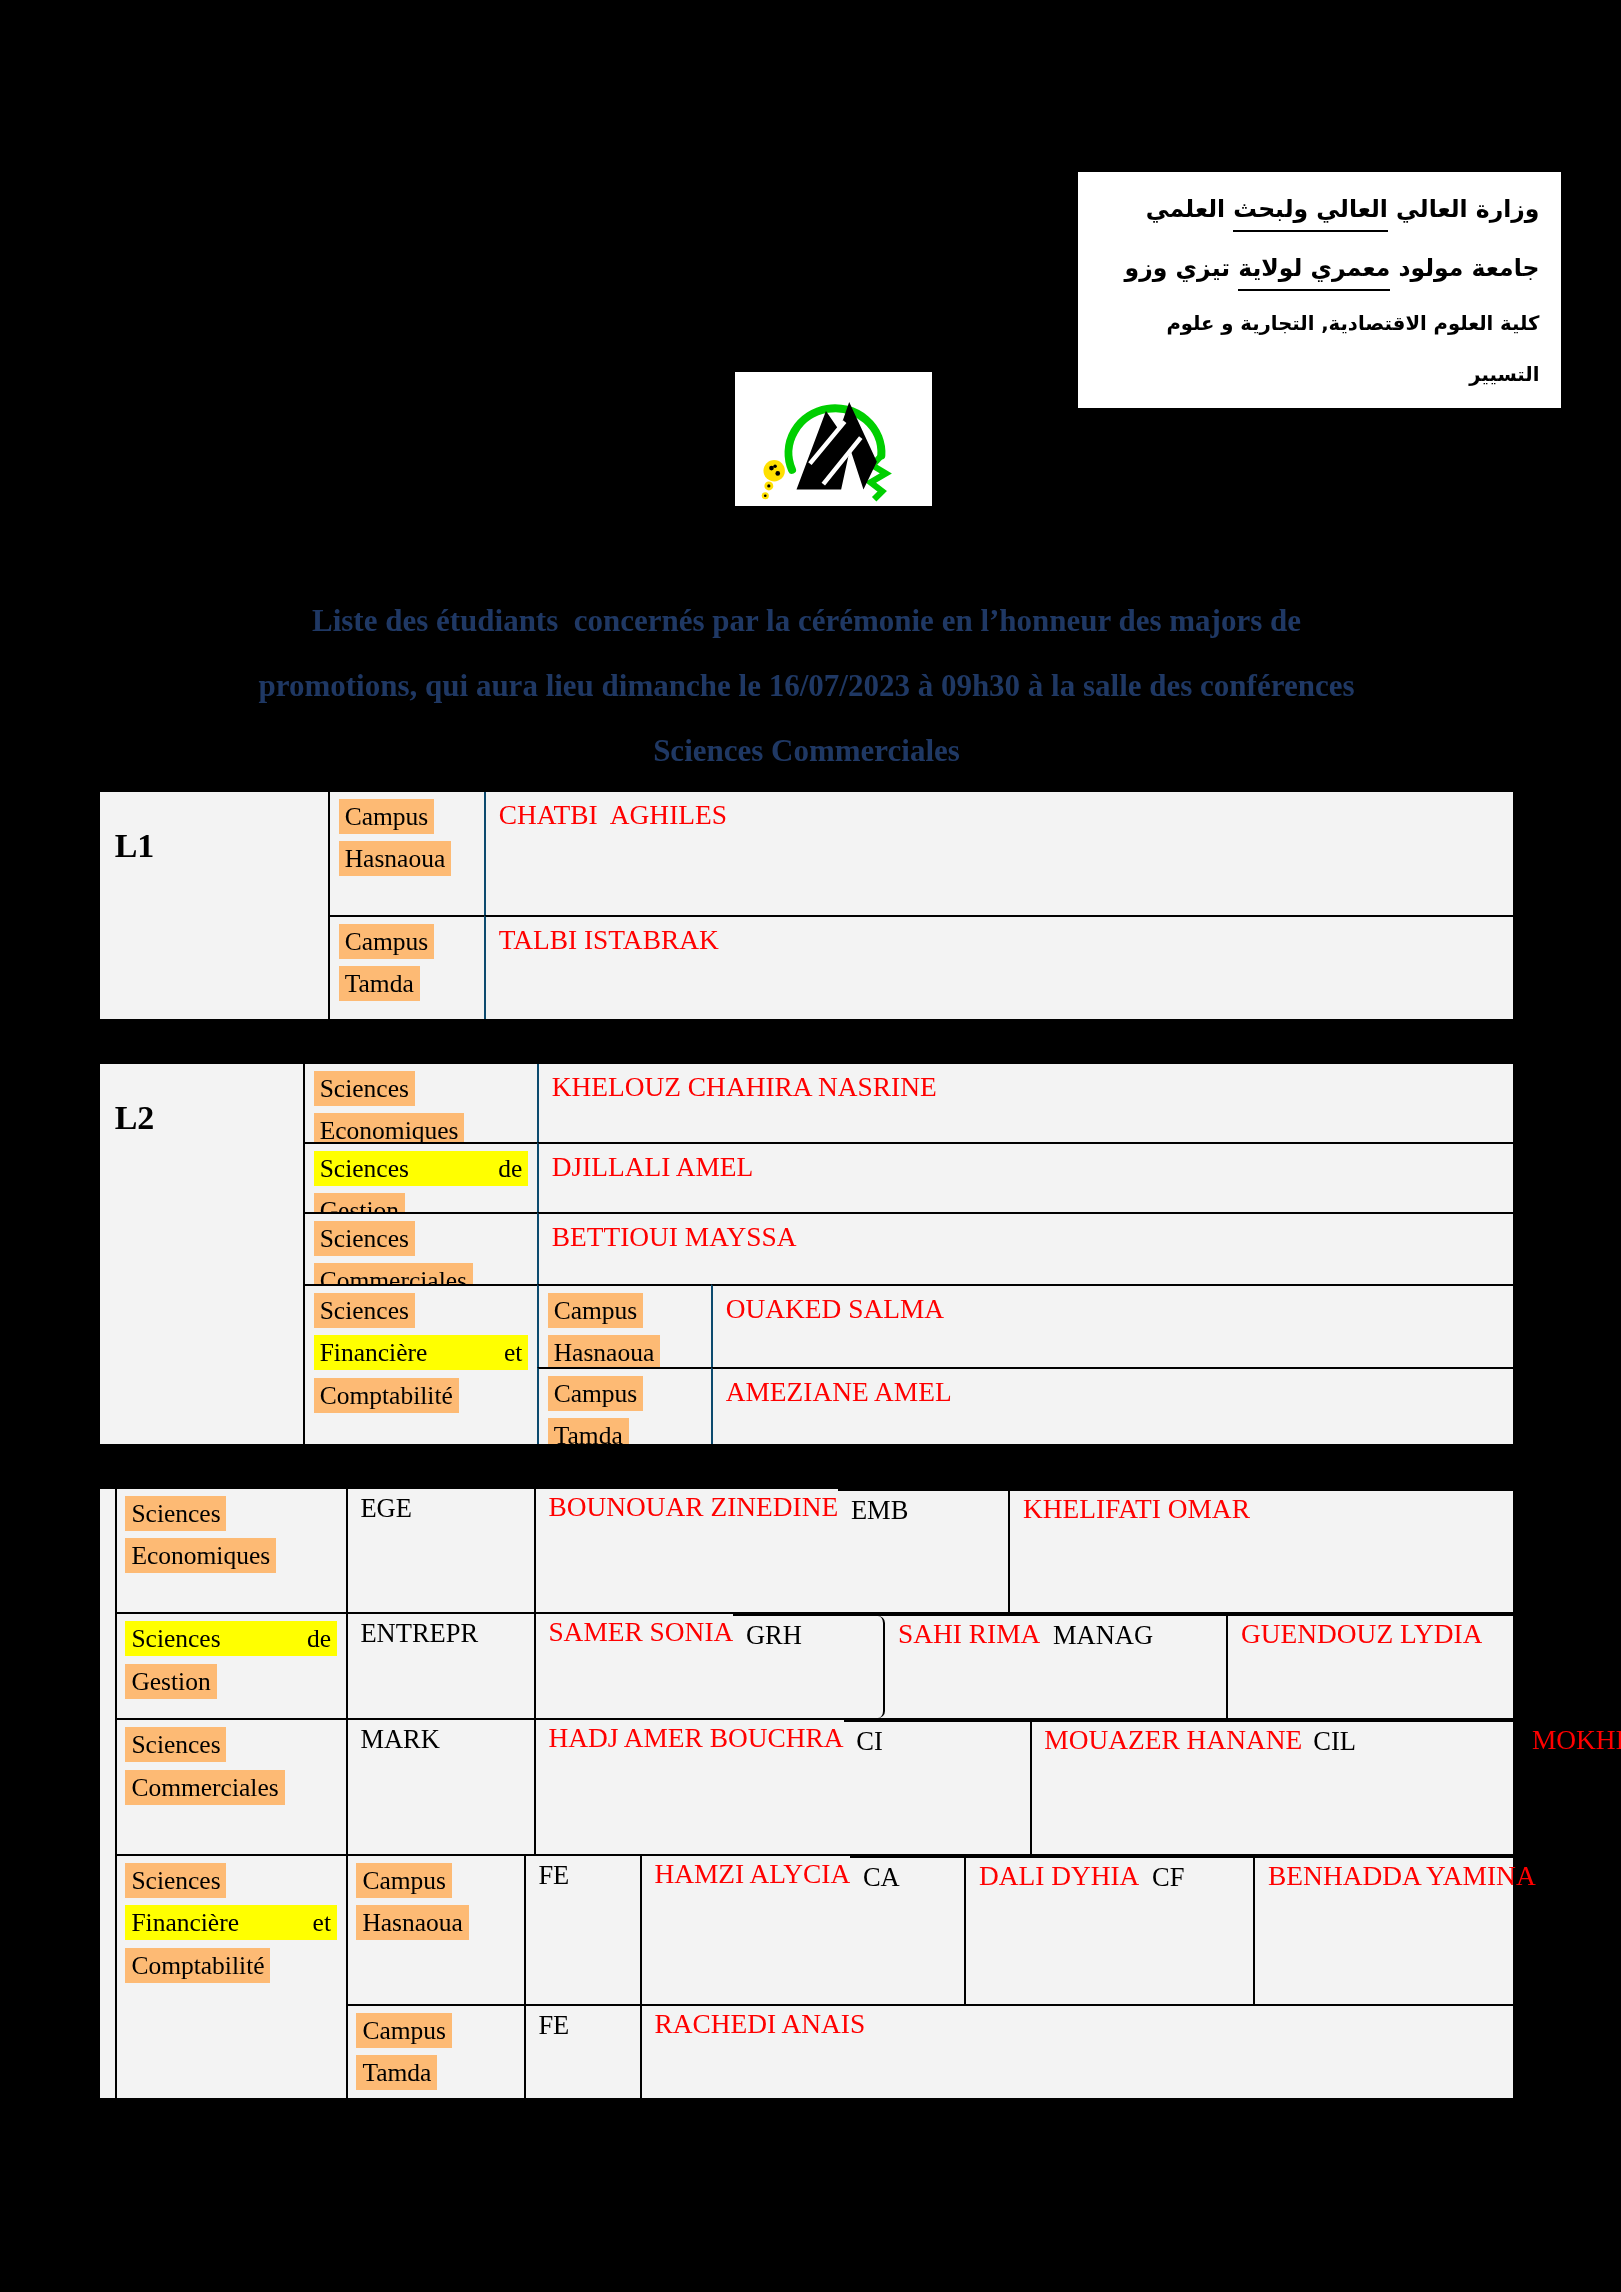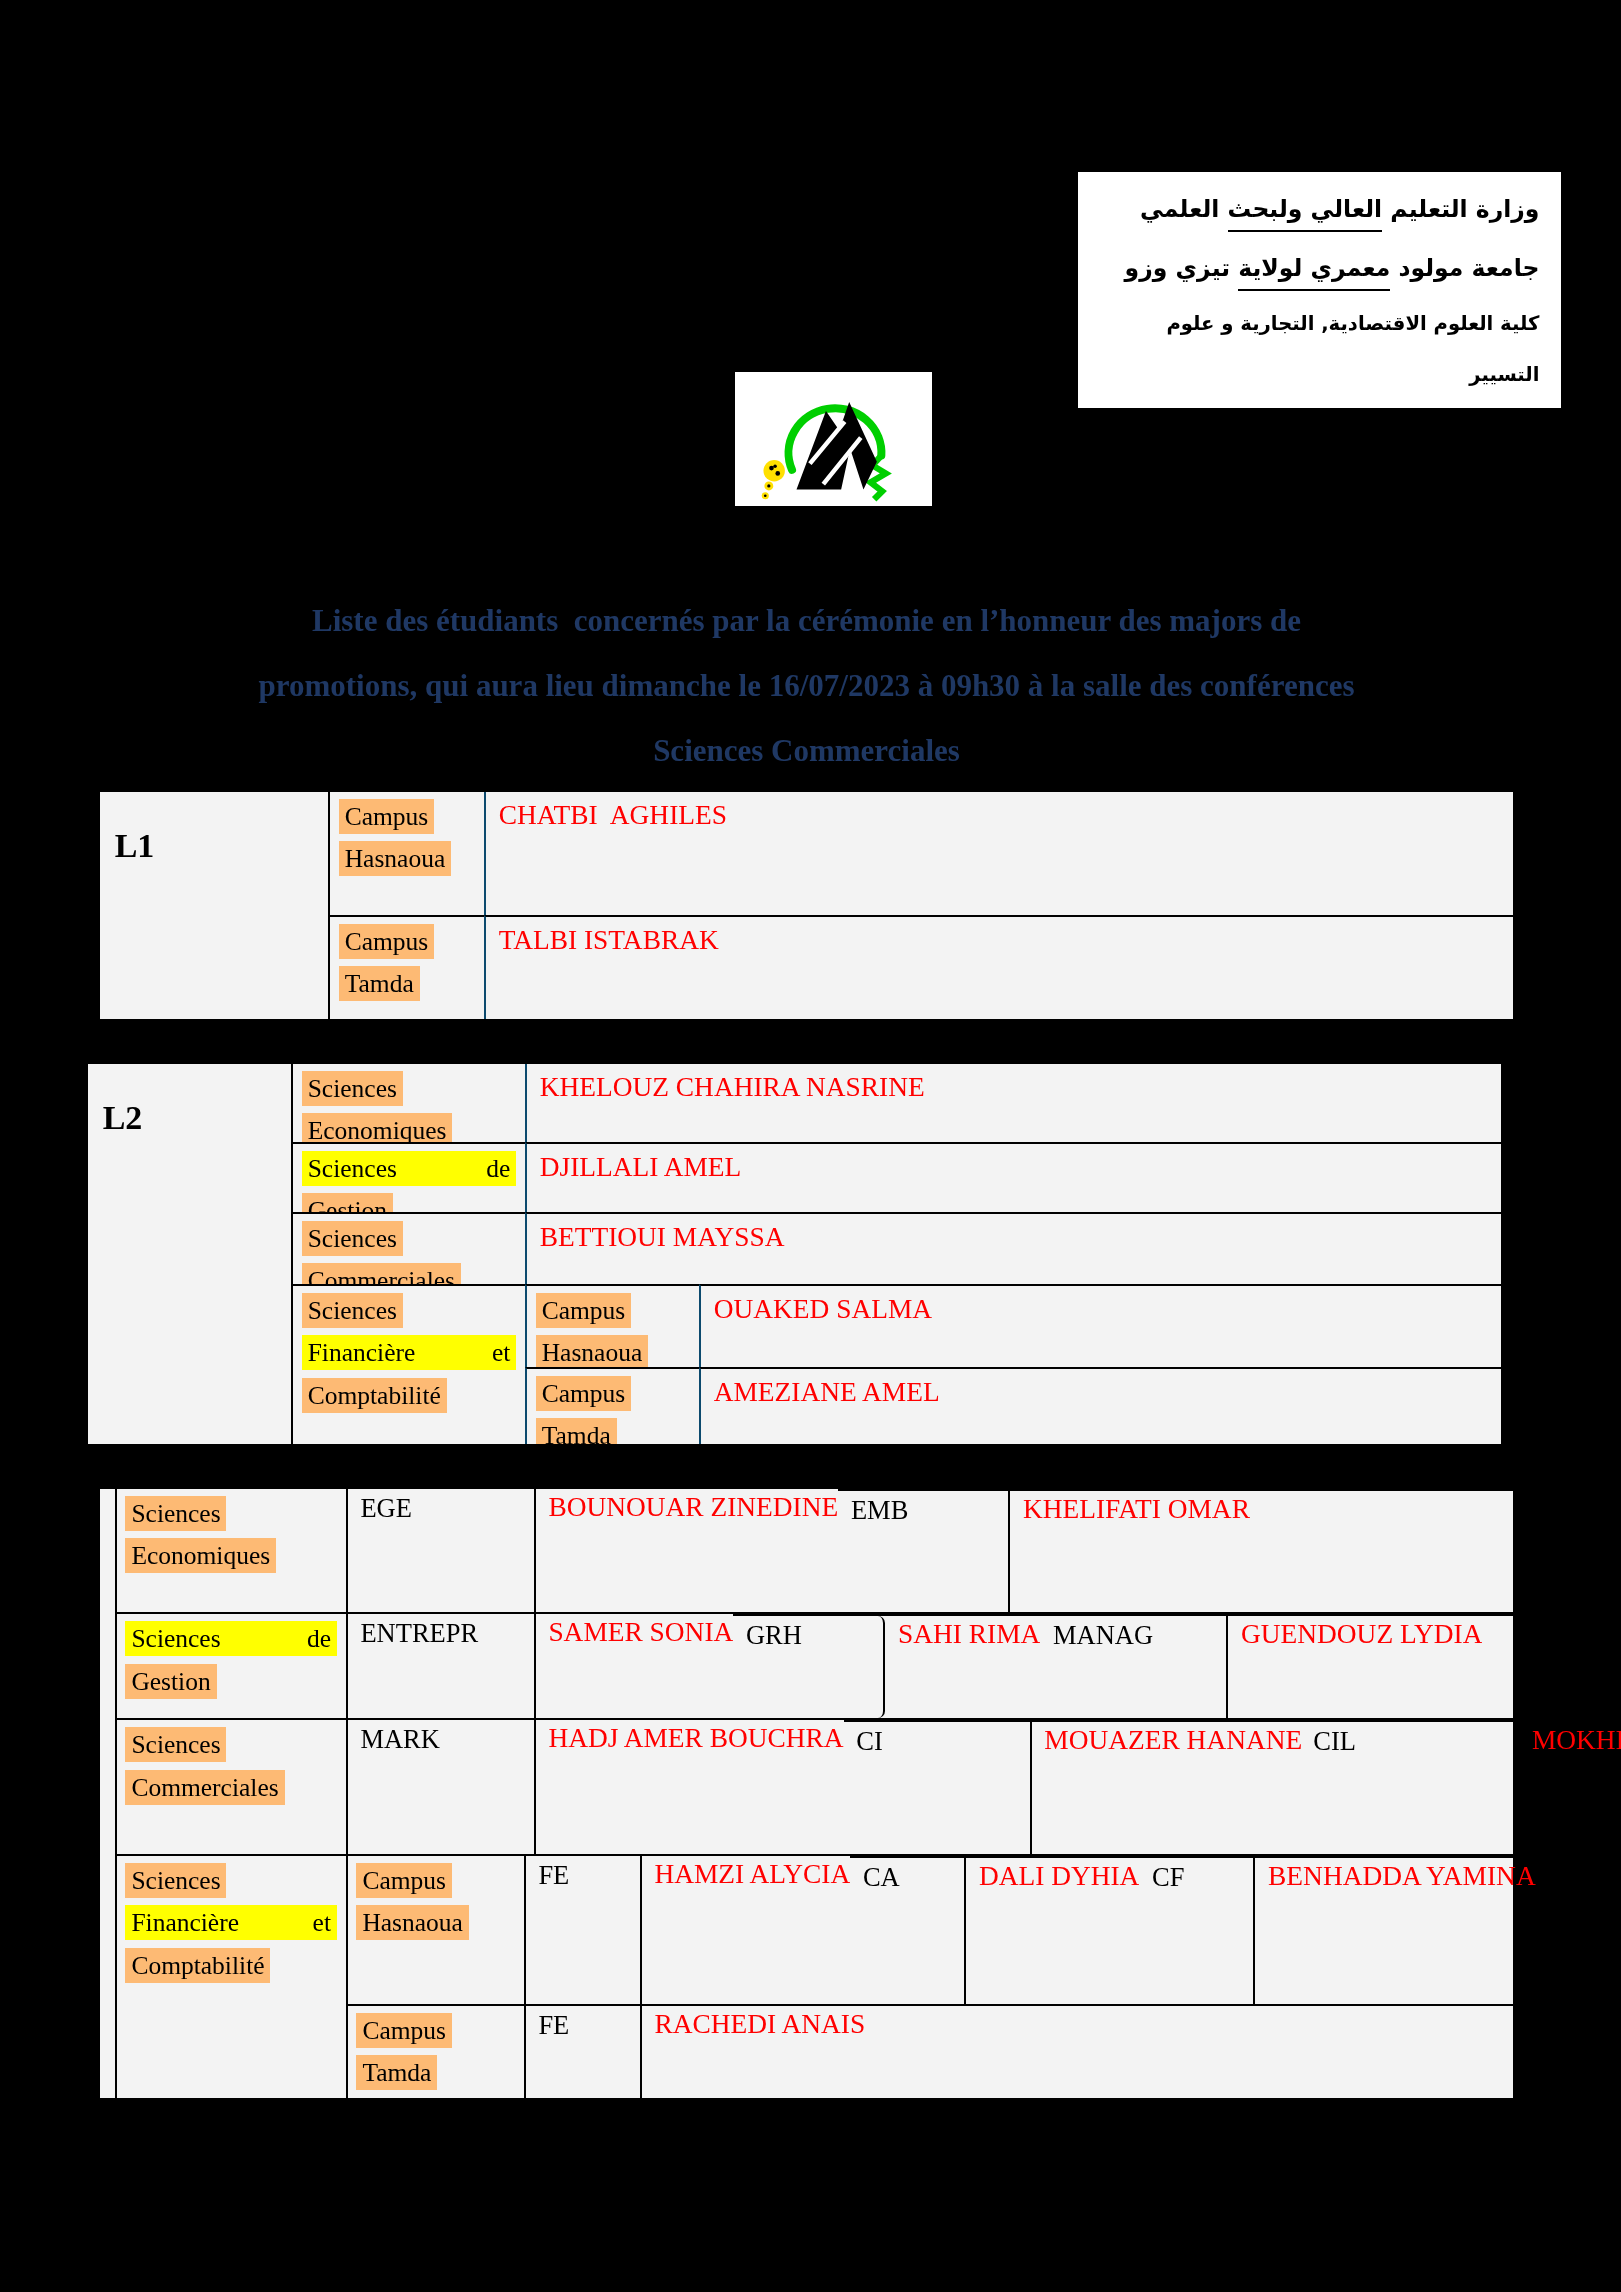--- a/index.html
+++ b/index.html
@@ -52,21 +52,21 @@
   .campblock{display:flex;}
   .campblock + .campblock{border-top:2px solid #000;}
   .camp{border-right:2px solid #000;}
 </style>
 </head>
 <body>
 
 <div class="page">
 
   <div class="arbox">
-    <div class="arline"><span>وزارة التعليم </span><span class="u">العالي ولبحث</span><span> العلمي</span></div>
+    <div class="arline"><span>وزارة العالي </span><span class="u">العالي ولبحث</span><span> العلمي</span></div>
     <div class="arline"><span>جامعة مولود </span><span class="u">معمري لولاية</span><span> تيزي وزو</span></div>
     <div class="arline small">كلية العلوم الاقتصادية, التجارية و علوم</div>
     <div class="arline small">التسيير</div>
   </div>
 
   <div class="logobox">
     <svg width="186" height="125" viewBox="0 0 200 140">
       <path d="M53,104 A52,50 0 1 1 153,88" fill="none" stroke="#00cf00" stroke-width="9" stroke-linecap="round"></path>
       <path d="M153,88 l-10,11 l15,9 l-17,10 l13,10 l-9,9" fill="none" stroke="#00cf00" stroke-width="7" stroke-linejoin="miter"></path>
       <path d="M58,126 L91,38 L106,60 L117,28 L148,95 L133,126 L118,80 L108,126 Z" fill="#000"></path>
@@ -96,21 +96,21 @@
       <div class="dline"><span class="hl">Hasnaoua</span></div>
     </div>
     <div class="cell name brd-l" style="grid-row:1;grid-column:3;">CHATBI  AGHILES</div>
     <div class="cell dept brd-t3" style="grid-row:2;grid-column:2;">
       <div class="dline"><span class="hl">Campus</span></div>
       <div class="dline"><span class="hl">Tamda</span></div>
     </div>
     <div class="cell name brd-l brd-t3" style="grid-row:2;grid-column:3;">TALBI ISTABRAK</div>
   </div>
 
-  <div class="tbl" style="left:86px;top:1062px;width:1417px;height:384px;display:grid;
+  <div class="tbl" style="left:98px;top:1062px;width:1417px;height:384px;display:grid;
               grid-template-columns:205px 232px 174px 1fr;grid-template-rows:78px 70px 72px 83px 1fr;">
     <div class="cell lvl" style="grid-row:1/6;grid-column:1;">L2</div>
 
     <div class="cell dept" style="grid-row:1;grid-column:2;">
       <div class="dline"><span class="hl">Sciences</span></div>
       <div class="dline"><span class="hl">Economiques</span></div>
     </div>
     <div class="cell name brd-l" style="grid-row:1;grid-column:3/5;">KHELOUZ CHAHIRA NASRINE</div>
 
     <div class="cell dept brd-t3" style="grid-row:2;grid-column:2;">

